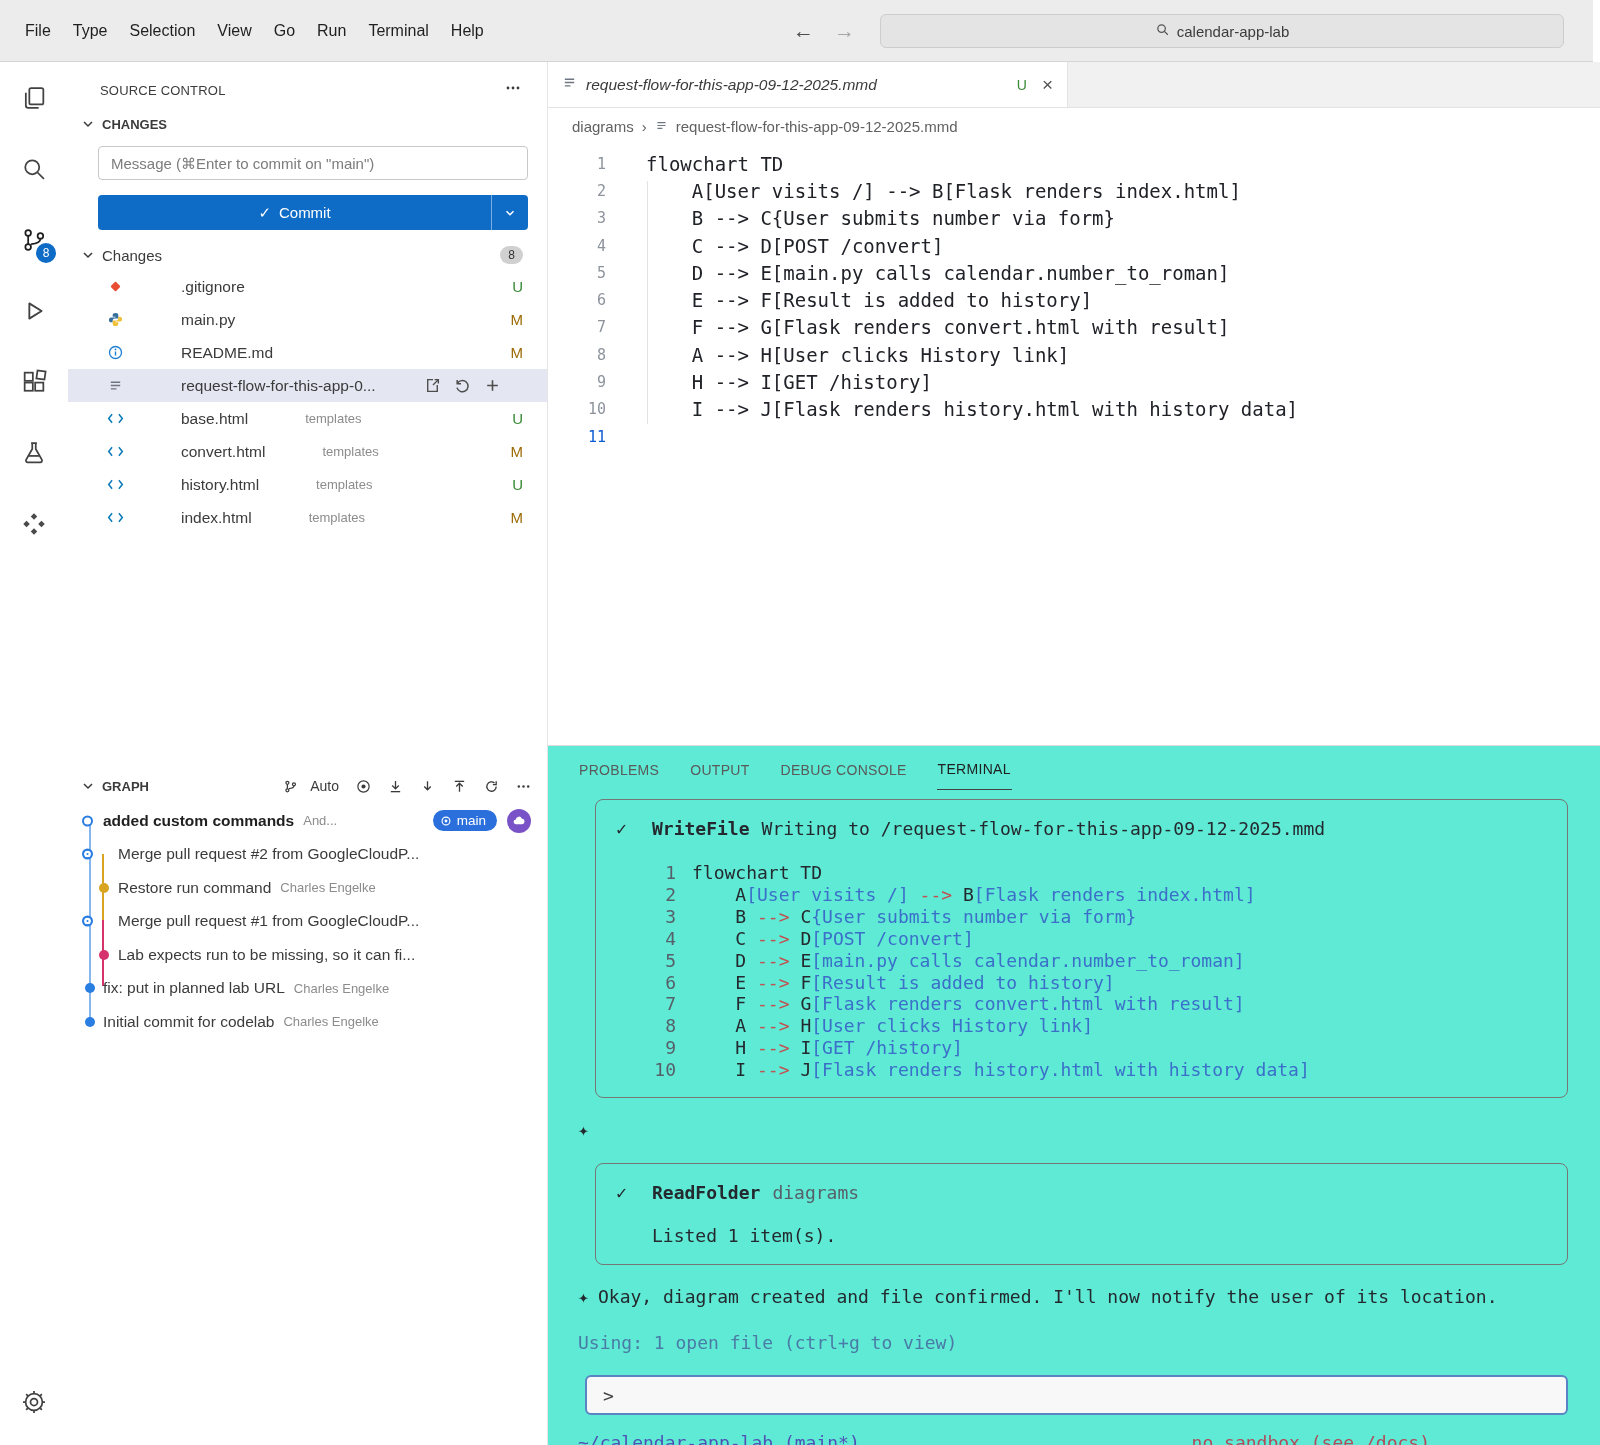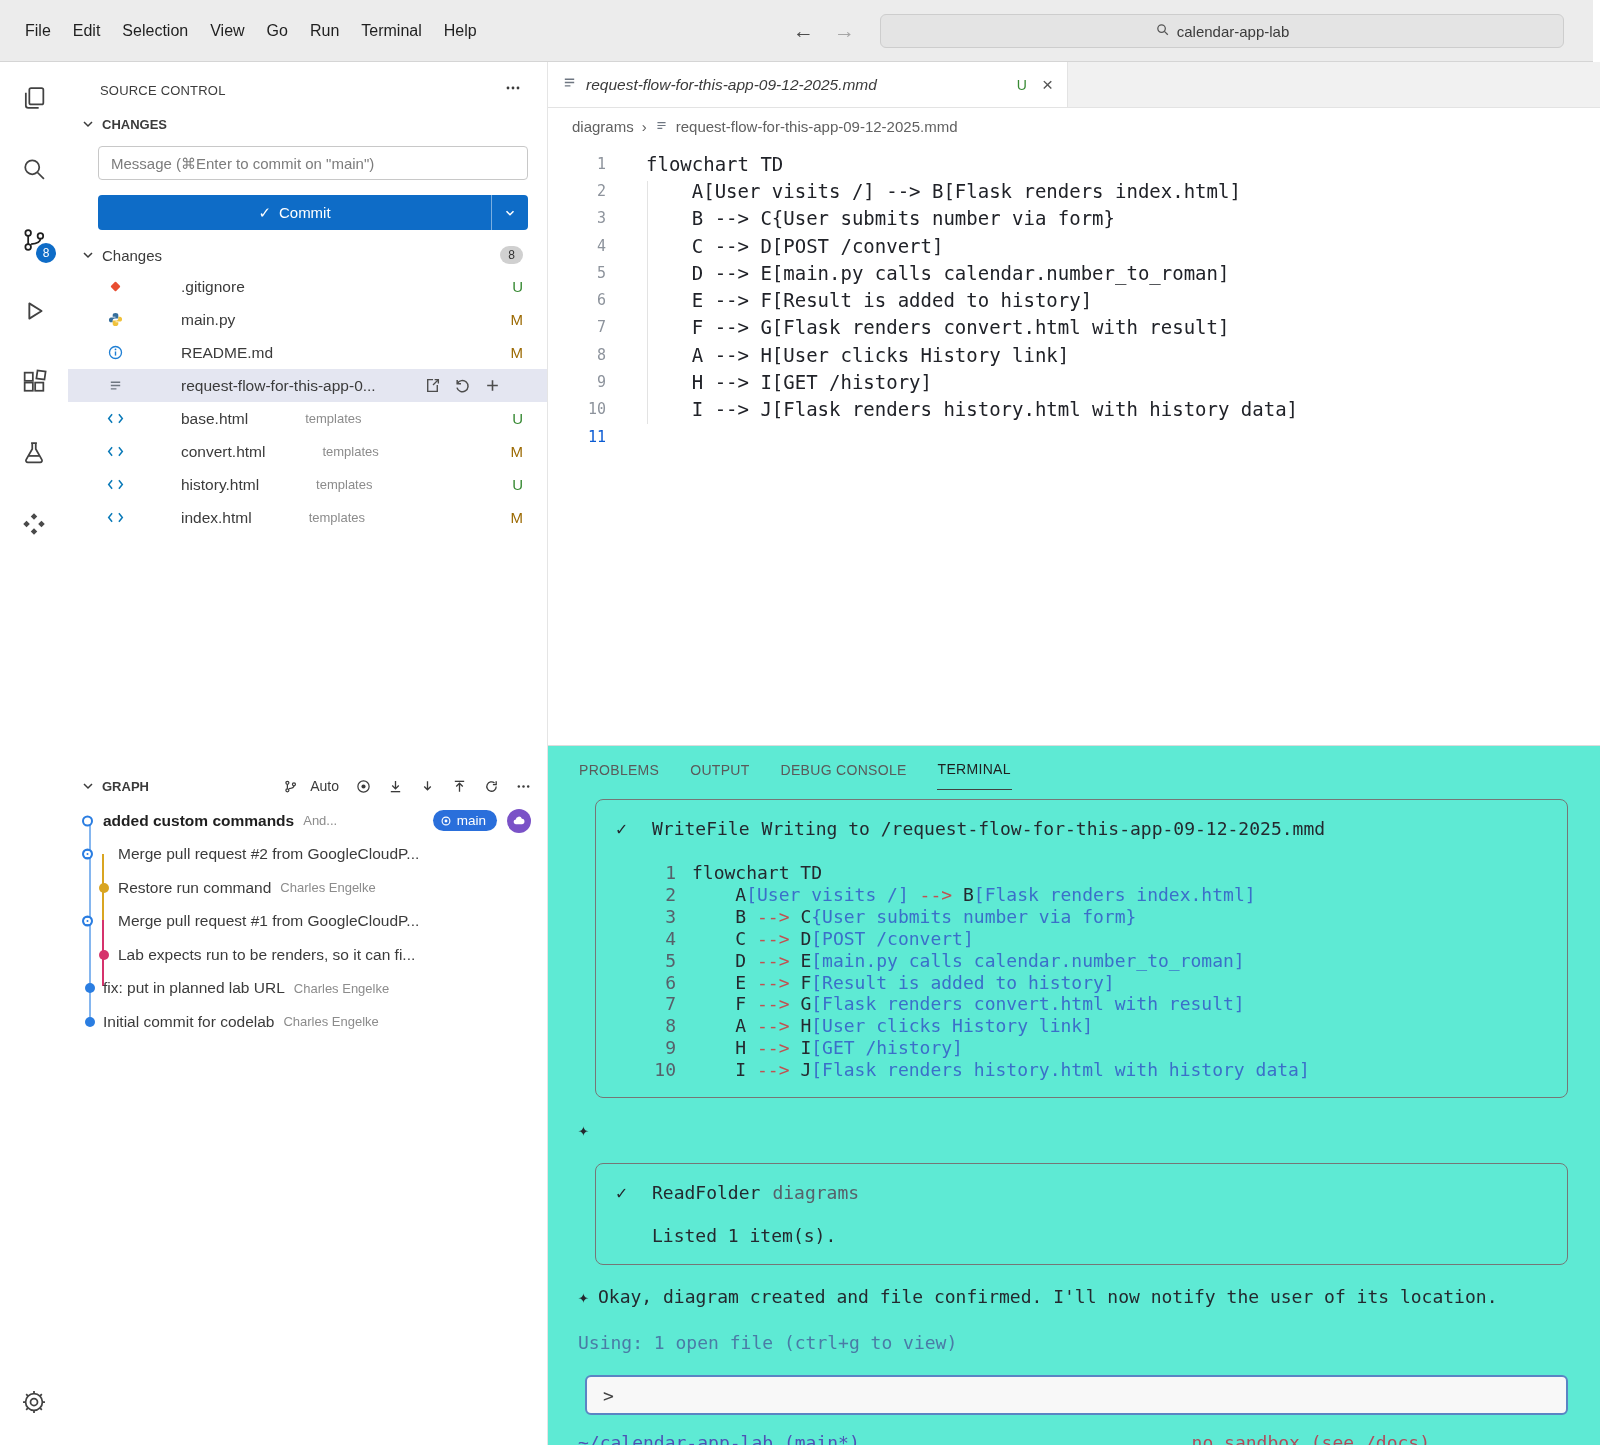--- a/index.html
+++ b/index.html
@@ -89,21 +89,21 @@
 
   
   .panel { position: absolute; top: 745px; left: 548px; right: 0; bottom: 0; background: #5eead4; border-top: 1px solid #dcdcdc; overflow: hidden; }
   .panel-tabs { display: flex; gap: 29px; padding: 0 0 0 30px; height: 47px; align-items: center; }
   .ptab { font-size: 14px; letter-spacing: 0.3px; color: #5a5a5a; padding: 12px 1px; cursor: pointer; }
   .ptab.active { color: #1f1f1f; border-bottom: 1.5px solid #424242; }
   .term { padding: 6px 32px 0 30px; font-family: "DejaVu Sans Mono", monospace; font-size: 18px; color: #24292f; }
   .t-box { border: 1px solid #767676; border-radius: 8px; padding: 15px 20px 16px 20px; margin-left: 17px; }
   .t-line { display: flex; line-height: 27px; }
   .t-check { width: 22px; flex: none; color: #24292f; }
-  .t-tool { font-weight: normal; margin-left: 14px; }
+  .t-tool { font-weight: bold; margin-left: 14px; }
   .t-desc { margin-left: 12px; }
   .t-arg { margin-left: 12px; color: #57606a; }
   .term-code { margin: 20px 0 0 36px; }
   .tcl { display: flex; line-height: 21.9px; }
   .tln { width: 24px; text-align: right; color: #57606a; flex: none; }
   .tct { margin-left: 16px; white-space: pre; }
   .tk-a { color: #c25050; }
   .tk-n { color: #3b6fc9; }
   .t-result { margin: 18px 0 0 36px; line-height: 24px; }
   .t-msg { display: flex; margin-top: 19px; line-height: 26px; }
@@ -119,21 +119,21 @@
   .t-sandbox { margin-left: auto; margin-right: 138px; color: #b04b5b; }
 </style>
 </head>
 <body>
 
 <div id="app">
 
   <header class="titlebar">
     <nav class="menus">
       <span class="menu">File</span>
-      <span class="menu">Edit</span>
+      <span class="menu">Type</span>
       <span class="menu">Selection</span>
       <span class="menu">View</span>
       <span class="menu">Go</span>
       <span class="menu">Run</span>
       <span class="menu">Terminal</span>
       <span class="menu">Help</span>
     </nav>
     <div class="nav-arrows">
       <span class="arrow-back">←</span>
       <span class="arrow-fwd">→</span>
@@ -431,21 +431,21 @@
           <span class="g-author">Charles Engelke</span>
         </div>
 
         <div class="g-row ind-b">
           <span class="dot dot-double"></span>
           <span class="g-msg">Merge pull request #1 from GoogleCloudP...</span>
         </div>
 
         <div class="g-row ind-b">
           <span class="dot dot-solid dot-l1 c-pink"></span>
-          <span class="g-msg">Lab expects run to be renders, so it can fi...</span>
+          <span class="g-msg">Lab expects run to be missing, so it can fi...</span>
         </div>
 
         <div class="g-row ind-a">
           <span class="dot dot-solid dot-l0 c-blue"></span>
           <span class="g-msg">fix: put in planned lab URL</span>
           <span class="g-author">Charles Engelke</span>
         </div>
 
         <div class="g-row ind-a">
           <span class="dot dot-solid dot-l0 c-blue"></span>

